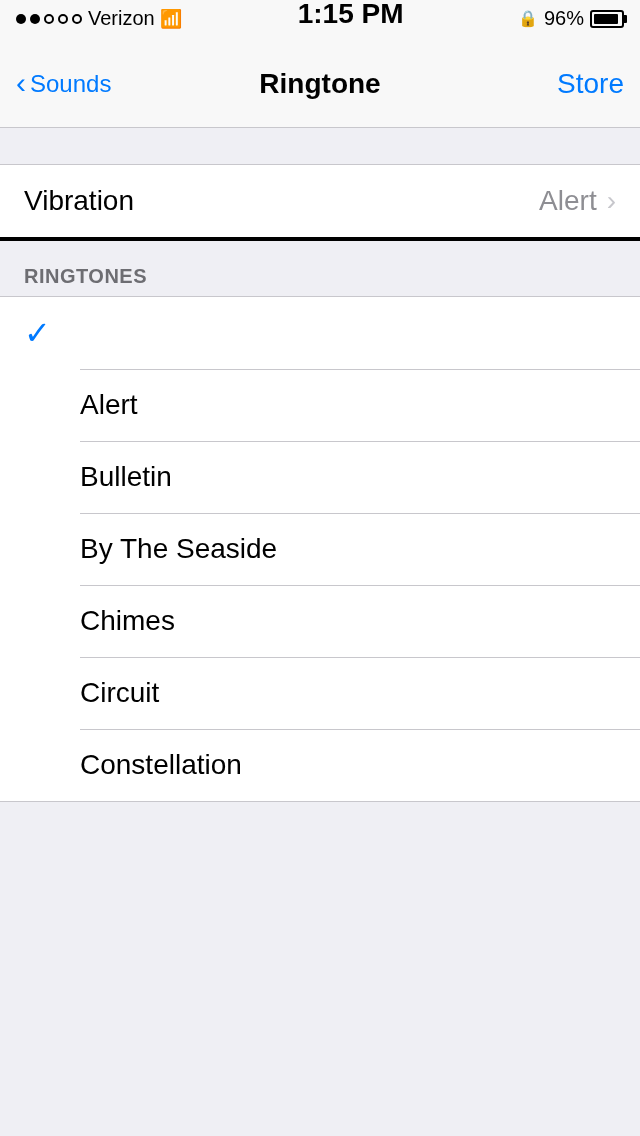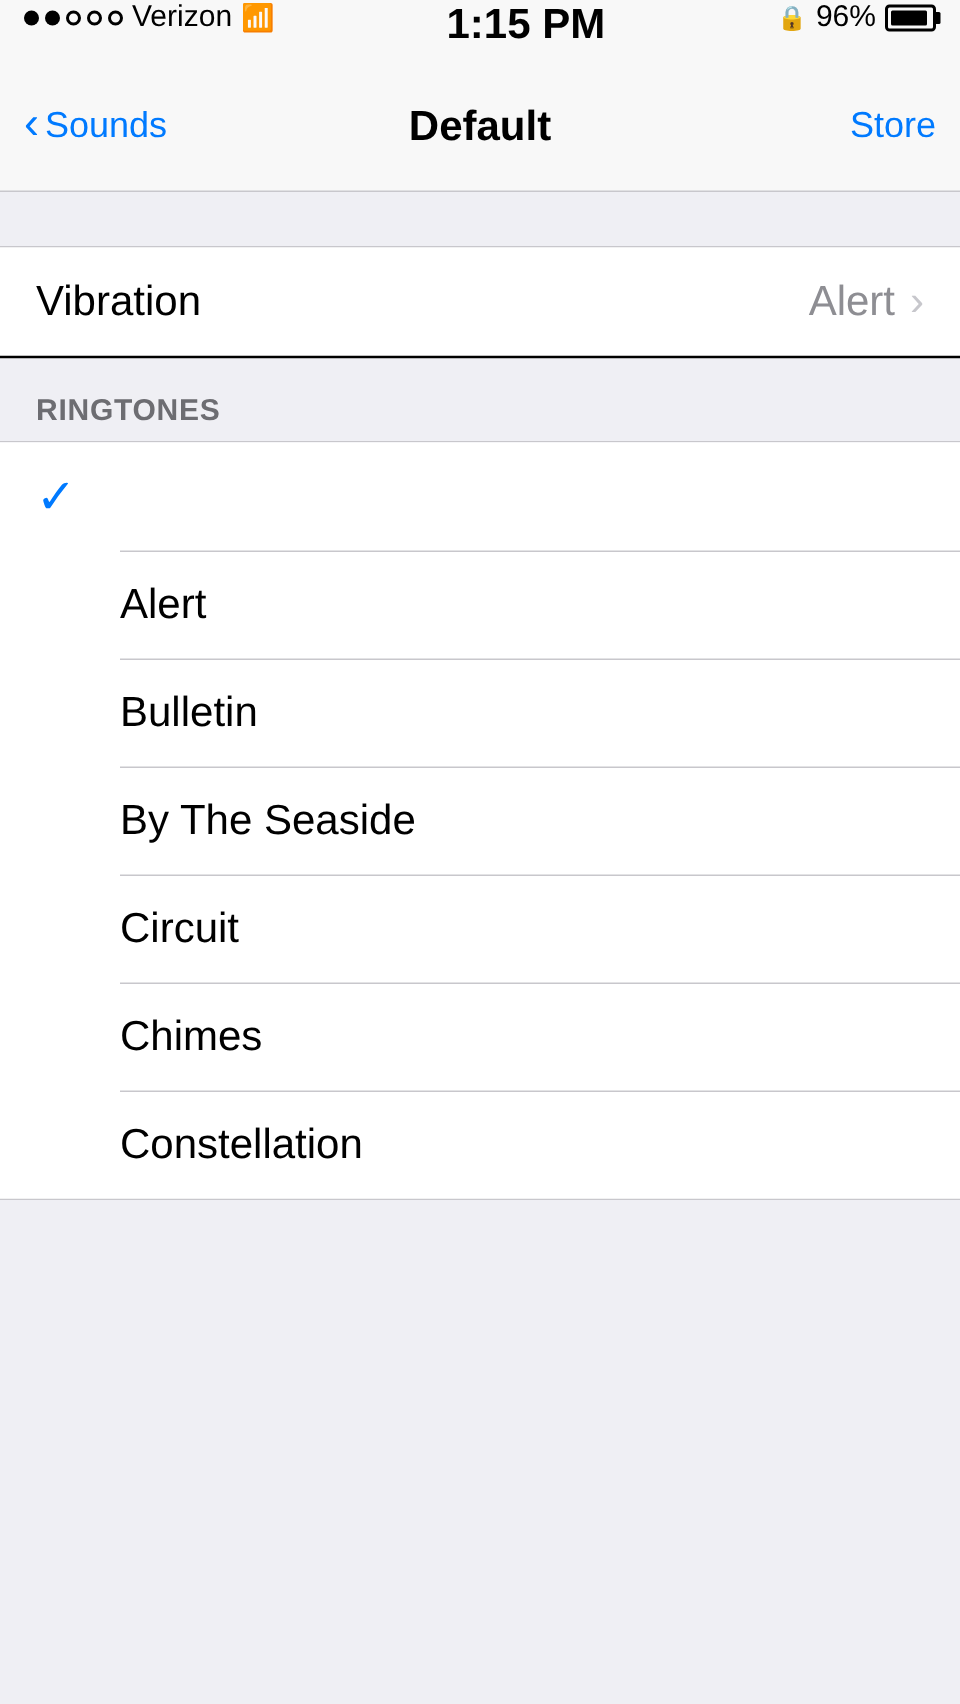--- a/index.html
+++ b/index.html
@@ -11,23 +11,23 @@
       background: #efeff4;
       overflow-x: hidden;
     }
 
     
     .status-bar {
       width: 100%;
       height: 40px;
       background: #f8f8f8;
       display: flex;
-      align-items: flex-start;
+      align-items: flex-end;
       justify-content: space-between;
-      padding: 0 16px;
+      padding: 10px 16px;
       font-size: 20px;
       font-weight: 600;
     }
     .status-left {
       display: flex;
       align-items: center;
       gap: 6px;
     }
     .signal-dots {
       display: flex; gap: 4px; align-items: center;
@@ -77,34 +77,34 @@
       cursor: pointer;
     }
     .nav-back-chevron {
       font-size: 30px; line-height: 1; margin-top: -2px;
     }
     .nav-title {
       position: absolute; left: 50%; transform: translateX(-50%);
       font-size: 28px; font-weight: 700; color: #000;
     }
     .nav-store {
-      color: #007aff; font-size: 24px; cursor: pointer;
+      color: #007aff; font-size: 28px; cursor: pointer;
     }
 
     
     .section-spacer {
       height: 36px;
       background: #efeff4;
     }
 
     
     .table-group {
       background: #fff;
       border-top: 1px solid #c8c7cc;
-      border-bottom: 2px solid #000000;
+      border-bottom: 4px solid #000000;
     }
 
     .table-row {
       display: flex;
       align-items: center;
       min-height: 72px;
       padding: 0 24px;
       background: #fff;
       position: relative;
     }
@@ -209,21 +209,21 @@
       <div class="battery-fill"></div>
     </div>
   </div>
 </div>
 
 <div class="nav-bar">
   <div class="nav-back">
     <span class="nav-back-chevron">‹</span>
     <span>Sounds</span>
   </div>
-  <span class="nav-title">Default</span>
+  <span class="nav-title">Ringtone</span>
   <span class="nav-store">Store</span>
 </div>
 
 <div class="section-spacer"></div>
 
 <div class="table-group">
   <div class="table-row">
     <span class="row-label">Vibration</span>
     <span class="row-value">Alert</span>
     <span class="chevron-right">›</span>
@@ -247,23 +247,23 @@
     <div class="ringtone-row">
       <div class="checkmark-area"></div>
       <span class="ringtone-name">Bulletin</span>
     </div>
     <div class="ringtone-row">
       <div class="checkmark-area"></div>
       <span class="ringtone-name">By The Seaside</span>
     </div>
     <div class="ringtone-row">
       <div class="checkmark-area"></div>
+      <span class="ringtone-name">Chimes</span>
+    </div>
+    <div class="ringtone-row">
+      <div class="checkmark-area"></div>
       <span class="ringtone-name">Circuit</span>
     </div>
     <div class="ringtone-row">
       <div class="checkmark-area"></div>
-      <span class="ringtone-name">Chimes</span>
-    </div>
-    <div class="ringtone-row">
-      <div class="checkmark-area"></div>
       <span class="ringtone-name">Constellation</span>
     </div>
   </div>
 
 </body></html>

